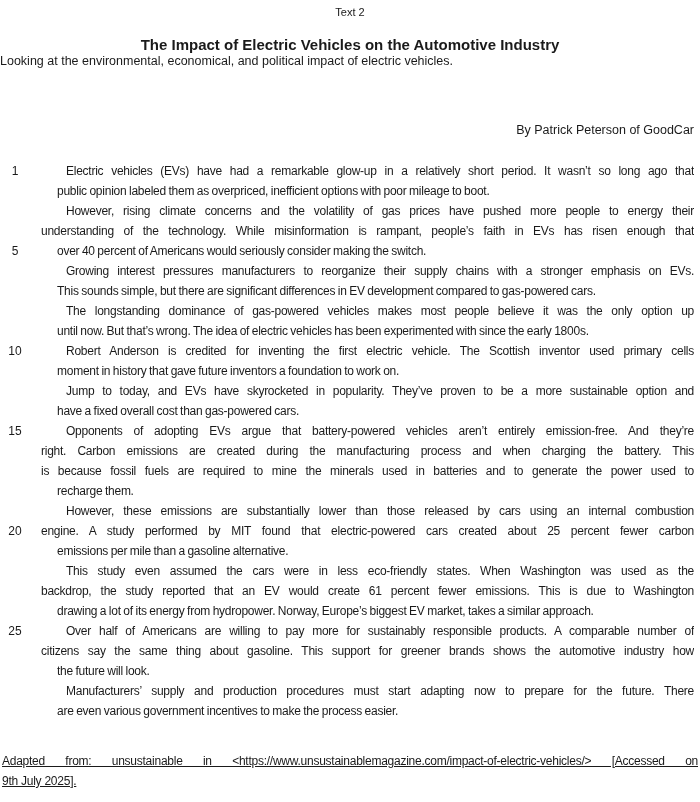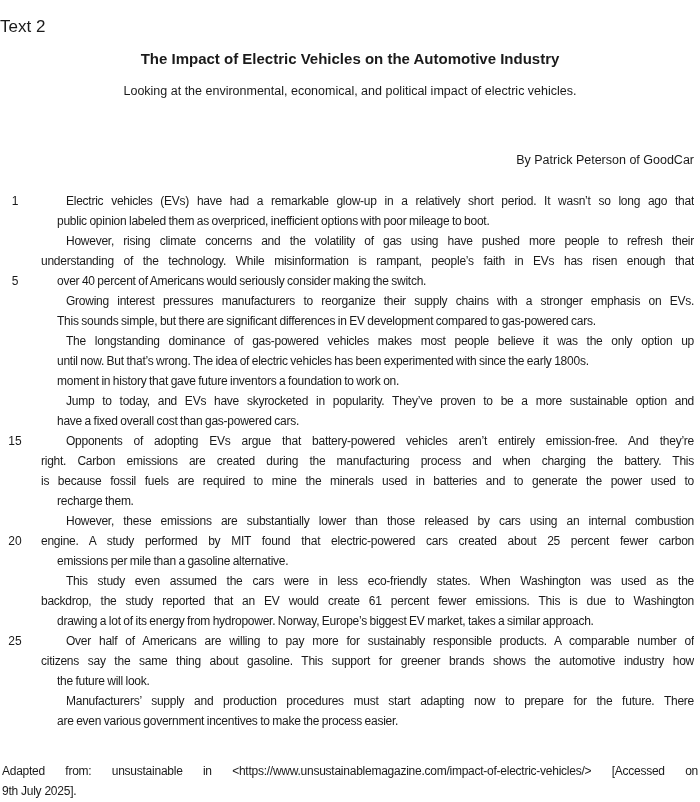--- a/index.html
+++ b/index.html
@@ -7,35 +7,35 @@
     width: 700px;
     height: 802px;
     background: #ffffff;
     color: #1a1a1a;
     font-family: "Liberation Sans", sans-serif;
     overflow: hidden;
   }
   .sheet { width: 700px; height: 802px; }
 
   .doc-label {
-    padding-top: 19px;
-    text-align: left;
-    font-size: 17px;
+    padding-top: 5px;
+    text-align: center;
+    font-size: 11px;
     line-height: 15px;
   }
   .doc-title {
     margin: 16px 0 0 0;
     text-align: center;
     font-size: 15px;
     font-weight: bold;
     line-height: 17px;
   }
   .doc-subtitle {
-    margin-top: 16px;
-    text-align: center;
+    margin-top: 0;
+    text-align: left;
     font-size: 12.5px;
     line-height: 17px;
   }
   .byline {
     margin: 52px 6px 0 0;
     text-align: right;
     font-size: 12.5px;
     line-height: 17px;
   }
 
@@ -63,61 +63,65 @@
   }
   .line.eop .ltext { text-align-last: left; padding-left: 16px; }
   .line.indent .ltext { text-indent: 25px; }
 
   .footer {
     margin: 30px 2px 0 2px;
     font-size: 12px;
     letter-spacing: -0.25px;
     line-height: 20px;
   }
-  .fline { height: 20px; overflow: hidden; }
+  .fline { height: 20px; overflow: hidden; text-decoration: underline; }
   .f1 { text-align: justify; text-align-last: justify; }
   .f2 { text-align: left; }
 </style>
 </head>
 <body>
 
 <div class="sheet">
   <div class="doc-label">Text 2</div>
   <div class="doc-title">The Impact of Electric Vehicles on the Automotive Industry</div>
   <div class="doc-subtitle">Looking at the environmental, economical, and political impact of electric vehicles.</div>
   <div class="byline">By Patrick Peterson of GoodCar</div>
   <div class="body-lines" id="lines">
       <div class="line indent">
         <span class="num">1</span>
         <div class="ltext">Electric vehicles (EVs) have had a remarkable glow-up in a relatively short period. It wasn’t so long ago that</div>
       </div>
       <div class="line eop">
         <div class="ltext">public opinion labeled them as overpriced, inefficient options with poor mileage to boot.</div>
       </div>
       <div class="line indent">
-        <div class="ltext">However, rising climate concerns and the volatility of gas using have pushed more people to refresh their</div>
+        <div class="ltext">However, rising climate concerns and the volatility of gas prices have pushed more people to energy their</div>
       </div>
       <div class="line">
         <div class="ltext">understanding of the technology. While misinformation is rampant, people’s faith in EVs has risen enough that</div>
       </div>
       <div class="line eop">
         <span class="num">5</span>
         <div class="ltext">over 40 percent of Americans would seriously consider making the switch.</div>
       </div>
       <div class="line indent">
         <div class="ltext">Growing interest pressures manufacturers to reorganize their supply chains with a stronger emphasis on EVs.</div>
       </div>
       <div class="line eop">
         <div class="ltext">This sounds simple, but there are significant differences in EV development compared to gas-powered cars.</div>
       </div>
       <div class="line indent">
         <div class="ltext">The longstanding dominance of gas-powered vehicles makes most people believe it was the only option up</div>
       </div>
       <div class="line eop">
         <div class="ltext">until now. But that’s wrong. The idea of electric vehicles has been experimented with since the early 1800s.</div>
+      </div>
+      <div class="line indent">
+        <span class="num">10</span>
+        <div class="ltext">Robert Anderson is credited for inventing the first electric vehicle. The Scottish inventor used primary cells</div>
       </div>
       <div class="line eop">
         <div class="ltext">moment in history that gave future inventors a foundation to work on.</div>
       </div>
       <div class="line indent">
         <div class="ltext">Jump to today, and EVs have skyrocketed in popularity. They’ve proven to be a more sustainable option and</div>
       </div>
       <div class="line eop">
         <div class="ltext">have a fixed overall cost than gas-powered cars.</div>
       </div>

